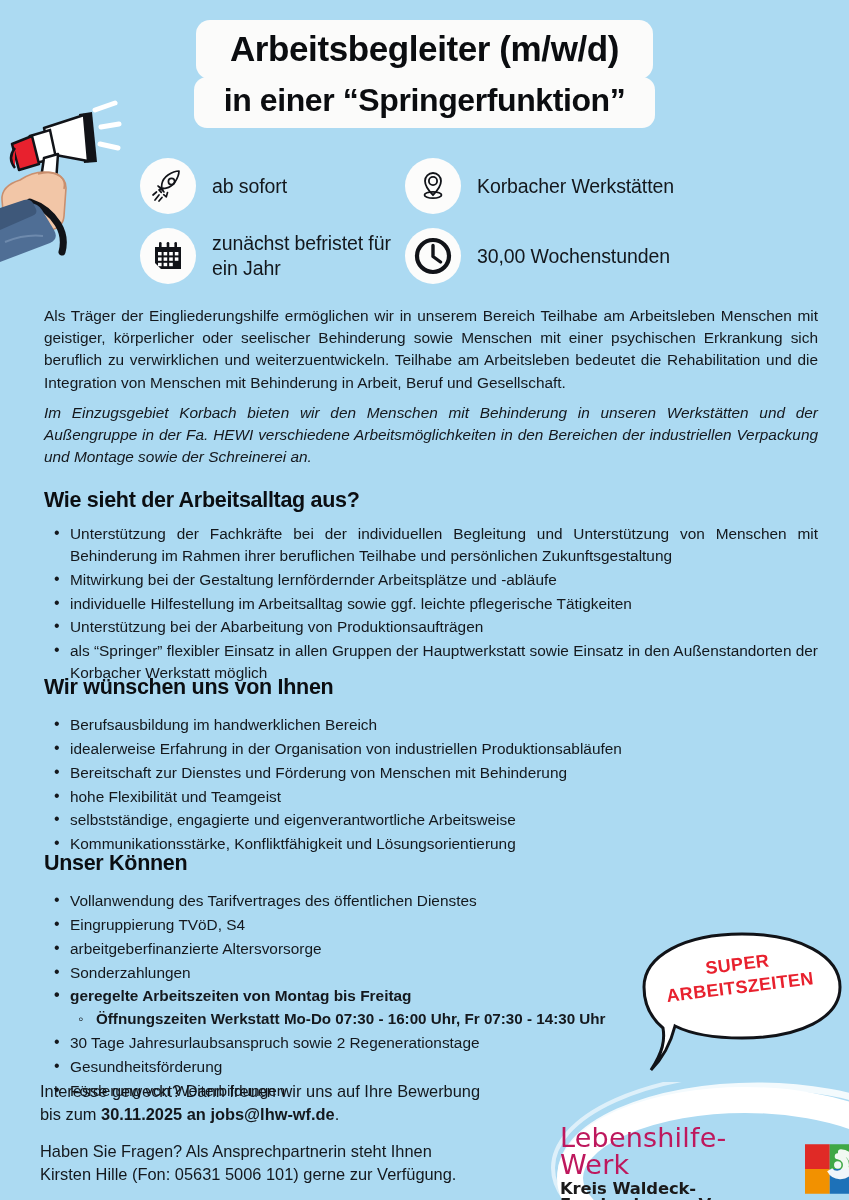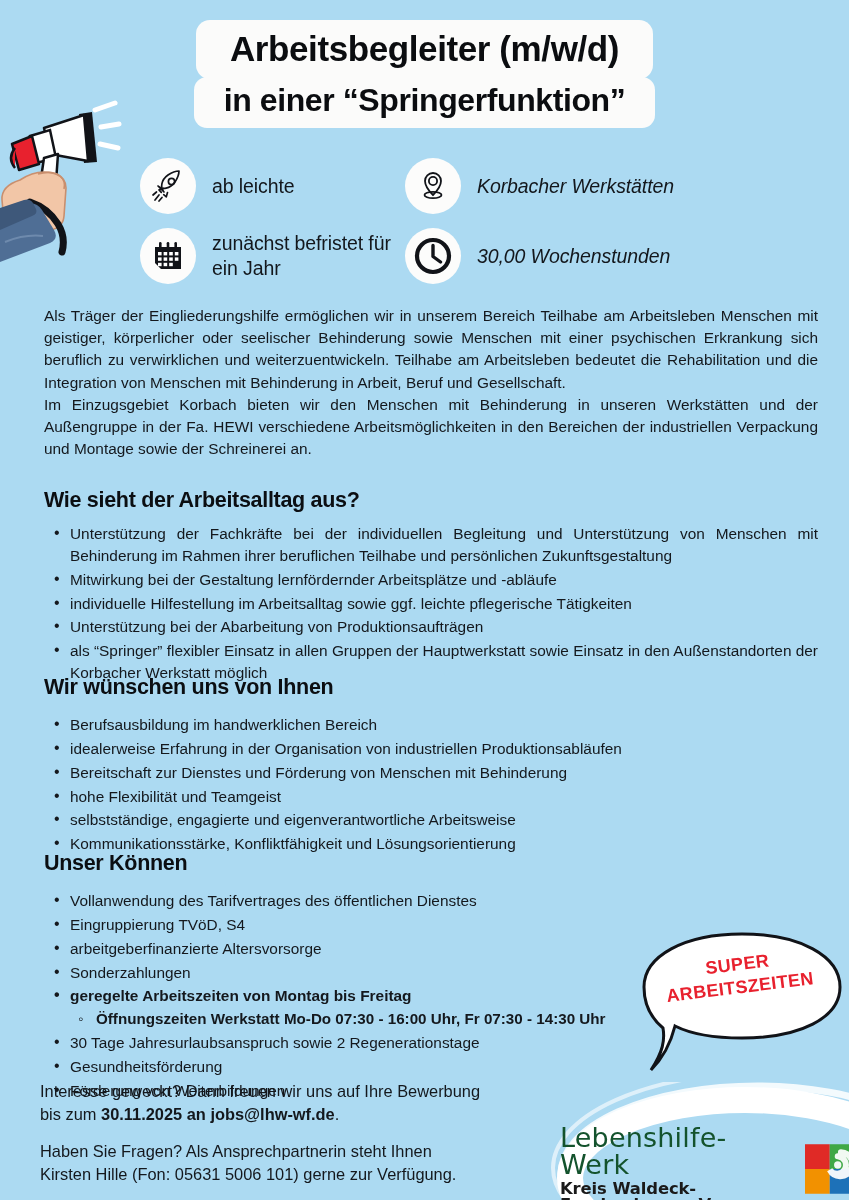--- a/index.html
+++ b/index.html
@@ -66,21 +66,21 @@
     display: flex;
     align-items: flex-start;
     margin-bottom: 14px;
   }
   .info-cell {
     display: flex;
     align-items: center;
     gap: 16px;
   }
   .info-cell.c1 { width: 265px; }
-  .info-cell.c2 { width: 330px; font-style: italic; }
+  .info-cell.c2 { width: 330px; }
   .icon-circle {
     flex: 0 0 auto;
     width: 56px;
     height: 56px;
     border-radius: 50%;
     background: #FCFCFB;
     display: flex;
     align-items: center;
     justify-content: center;
   }
@@ -94,21 +94,21 @@
   
   .body-block {
     position: absolute;
     left: 44px;
     width: 774px;
     font-size: 15.4px;
     line-height: 1.44;
     color: #14181D;
   }
   .para { text-align: justify; margin: 0; }
-  .para + .para { margin-top: 0px; }
+  .para + .para { margin-top: 8px; font-style: italic; }
 
   .section-title {
     font-size: 21.5px;
     font-weight: 700;
     letter-spacing: -0.3px;
     color: #0B0E12;
     margin: 0;
   }
   ul.blist {
     list-style: none;
@@ -216,21 +216,21 @@
     display: flex;
     align-items: center;
     gap: 13px;
   }
   .logo-words { line-height: 1; }
   .logo-main {
     font-family: "DejaVu Sans", sans-serif;
     font-size: 27px;
     font-weight: 400;
     letter-spacing: 0.2px;
-    color: #14532d;
+    color: #be185d;
   }
   .logo-sub {
     font-family: "DejaVu Sans", sans-serif;
     font-size: 16.4px;
     font-weight: 700;
     letter-spacing: -0.1px;
     color: #1A1A1A;
     margin-top: 3px;
   }
   .logo-mark { width: 62px; height: 62px; }
@@ -282,21 +282,21 @@
           <svg width="36" height="36" viewBox="0 0 36 36">
             <g fill="none" stroke="#111318" stroke-width="1.7" stroke-linejoin="round" stroke-linecap="round">
               <path d="M14 24 C10 20 11 12 18 7 c6 -4 11 -4 11 -4 s0 5 -4 11 c-5 7 -13 8 -17 4 Z"></path>
               <circle cx="21.5" cy="13.5" r="3.1"></circle>
               <path d="M13.5 20.5 l-4.5 1.3 2.3 2.5"></path>
               <path d="M17.5 24.5 l-1.2 4.4 -2.6 -2.2"></path>
               <path d="M9 27 l-4 5 M12 29.5 l-3 3.5 M6.5 24 l-3.5 3"></path>
             </g>
           </svg>
         </span>
-        <span class="info-text">ab leichte</span>
+        <span class="info-text">ab sofort</span>
       </div>
       <div class="info-cell c2">
         <span class="icon-circle">
           <svg width="36" height="36" viewBox="0 0 36 36">
             <g fill="none" stroke="#111318" stroke-width="1.8">
               <path d="M18 5 a8 8 0 0 0 -8 8 c0 6 8 14 8 14 s8 -8 8 -14 a8 8 0 0 0 -8 -8 Z"></path>
               <circle cx="18" cy="13" r="4.1"></circle>
               <ellipse cx="18" cy="27" rx="8.5" ry="3.2"></ellipse>
             </g>
           </svg>

